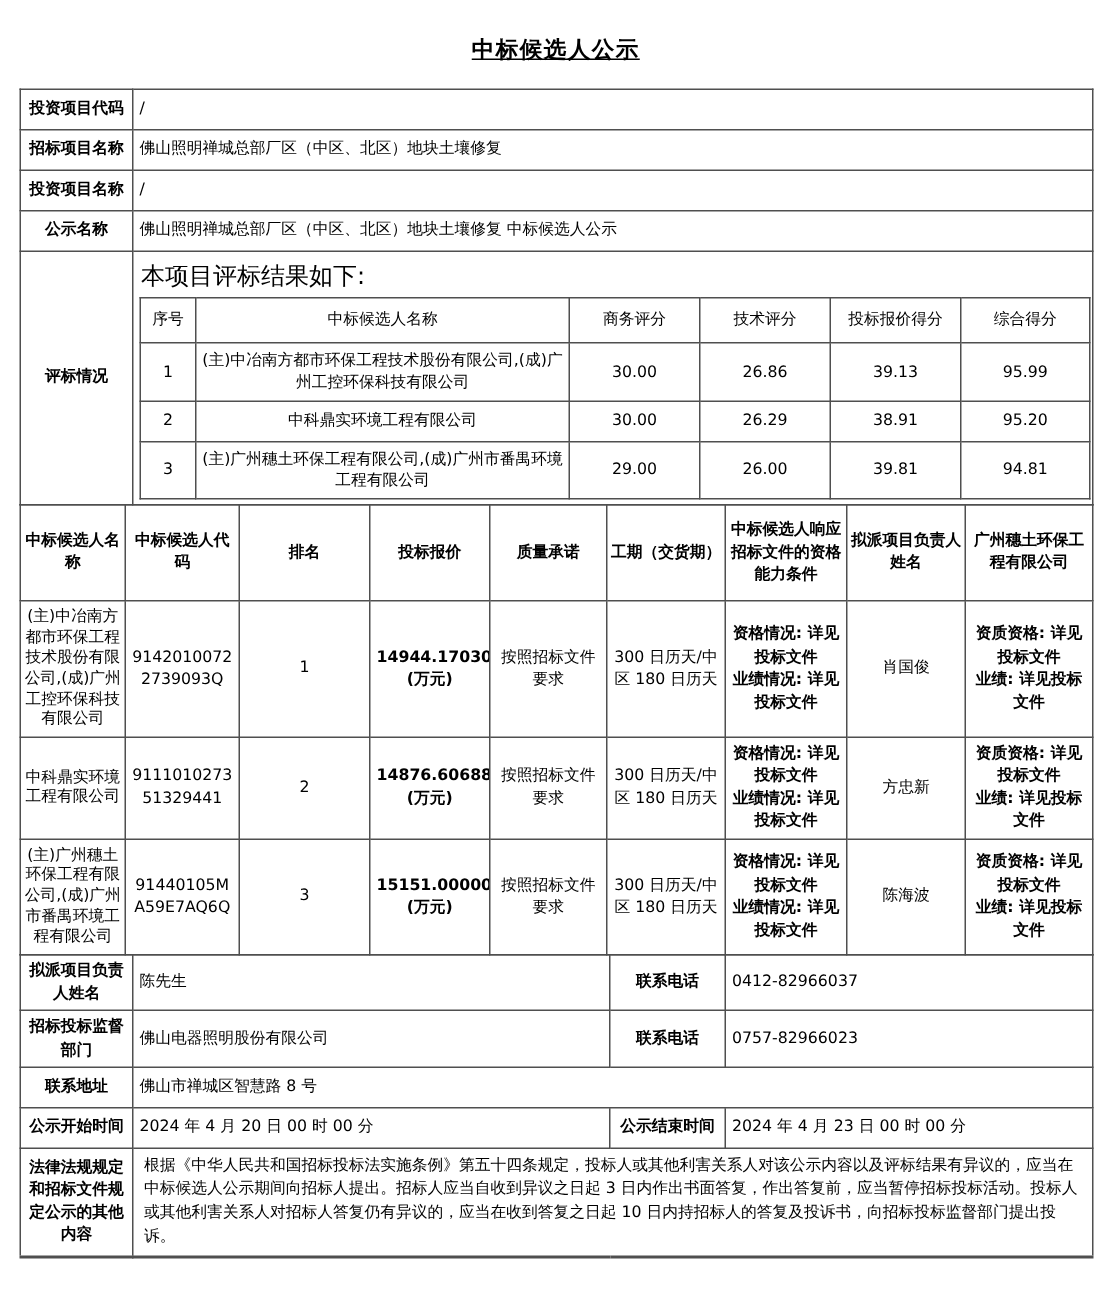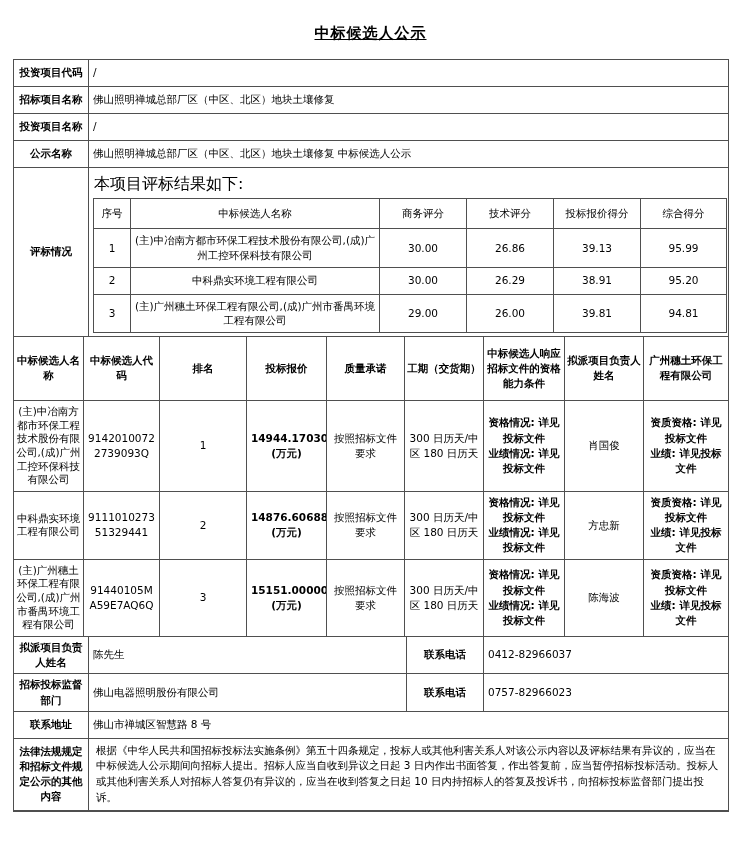--- a/index.html
+++ b/index.html
@@ -223,20 +223,26 @@
       <td class="lbl tall">招标投标监督部门</td>
       <td class="val">佛山电器照明股份有限公司</td>
       <td class="lbl">联系电话</td>
       <td class="val">0757-82966023</td>
     </tr>
     <tr>
       <td class="lbl">联系地址</td>
       <td class="val" colspan="3">佛山市禅城区智慧路 8 号</td>
     </tr>
     <tr>
+      <td class="lbl">公示开始时间</td>
+      <td class="val">2024 年 4 月 20 日 00 时 00 分</td>
+      <td class="lbl">公示结束时间</td>
+      <td class="val">2024 年 4 月 23 日 00 时 00 分</td>
+    </tr>
+    <tr>
       <td class="lbl">法律法规规定和招标文件规定公示的其他内容</td>
       <td class="legal-val" colspan="3">根据《中华人民共和国招标投标法实施条例》第五十四条规定，投标人或其他利害关系人对该公示内容以及评标结果有异议的，应当在中标候选人公示期间向招标人提出。招标人应当自收到异议之日起 3 日内作出书面答复，作出答复前，应当暂停招标投标活动。投标人或其他利害关系人对招标人答复仍有异议的，应当在收到答复之日起 10 日内持招标人的答复及投诉书，向招标投标监督部门提出投诉。</td>
     </tr>
 
   </tbody>
     </table>
 
 </div>
 
 </body></html>

